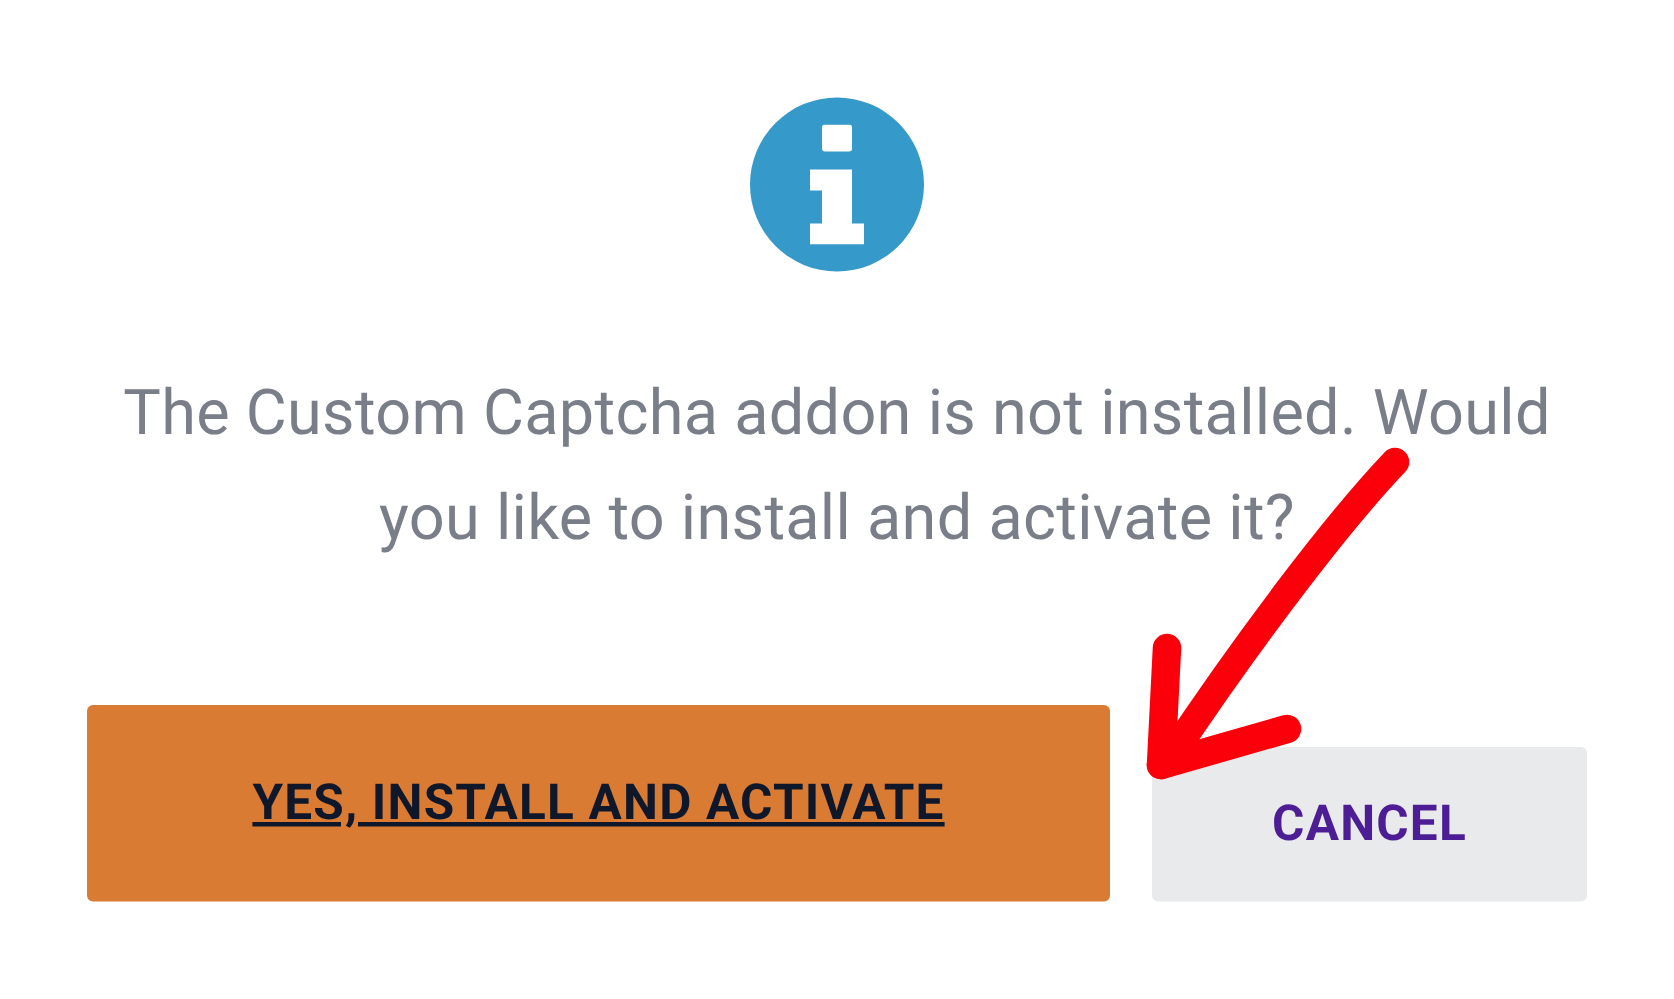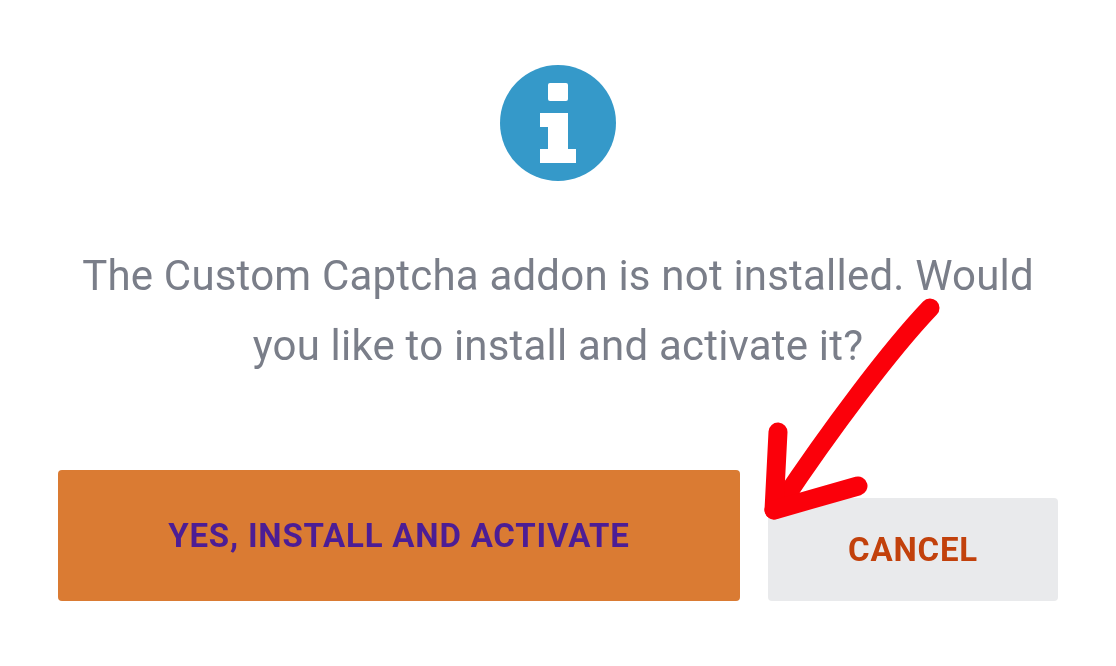--- a/index.html
+++ b/index.html
@@ -74,28 +74,29 @@
       display: flex;
       align-items: center;
       justify-content: center;
       text-transform: uppercase;
       padding: 32px 40px;
       border-radius: 4px;
     }
     
     .btn-primary {
       background: #da7b33;
-      color: #4c1d95;
+      color: #0f172a;
       flex: 1;
       min-width: 680px;
+      text-decoration: underline;
     }
     
     .btn-secondary {
       background: #e9eaec;
-      color: #c2410c;
+      color: #4c1d95;
       min-width: 290px;
       margin-top: 28px;
     }
     
     .annotation-arrow {
       position: absolute;
       top: 290px;
       left: 740px;
       pointer-events: none;
     }

